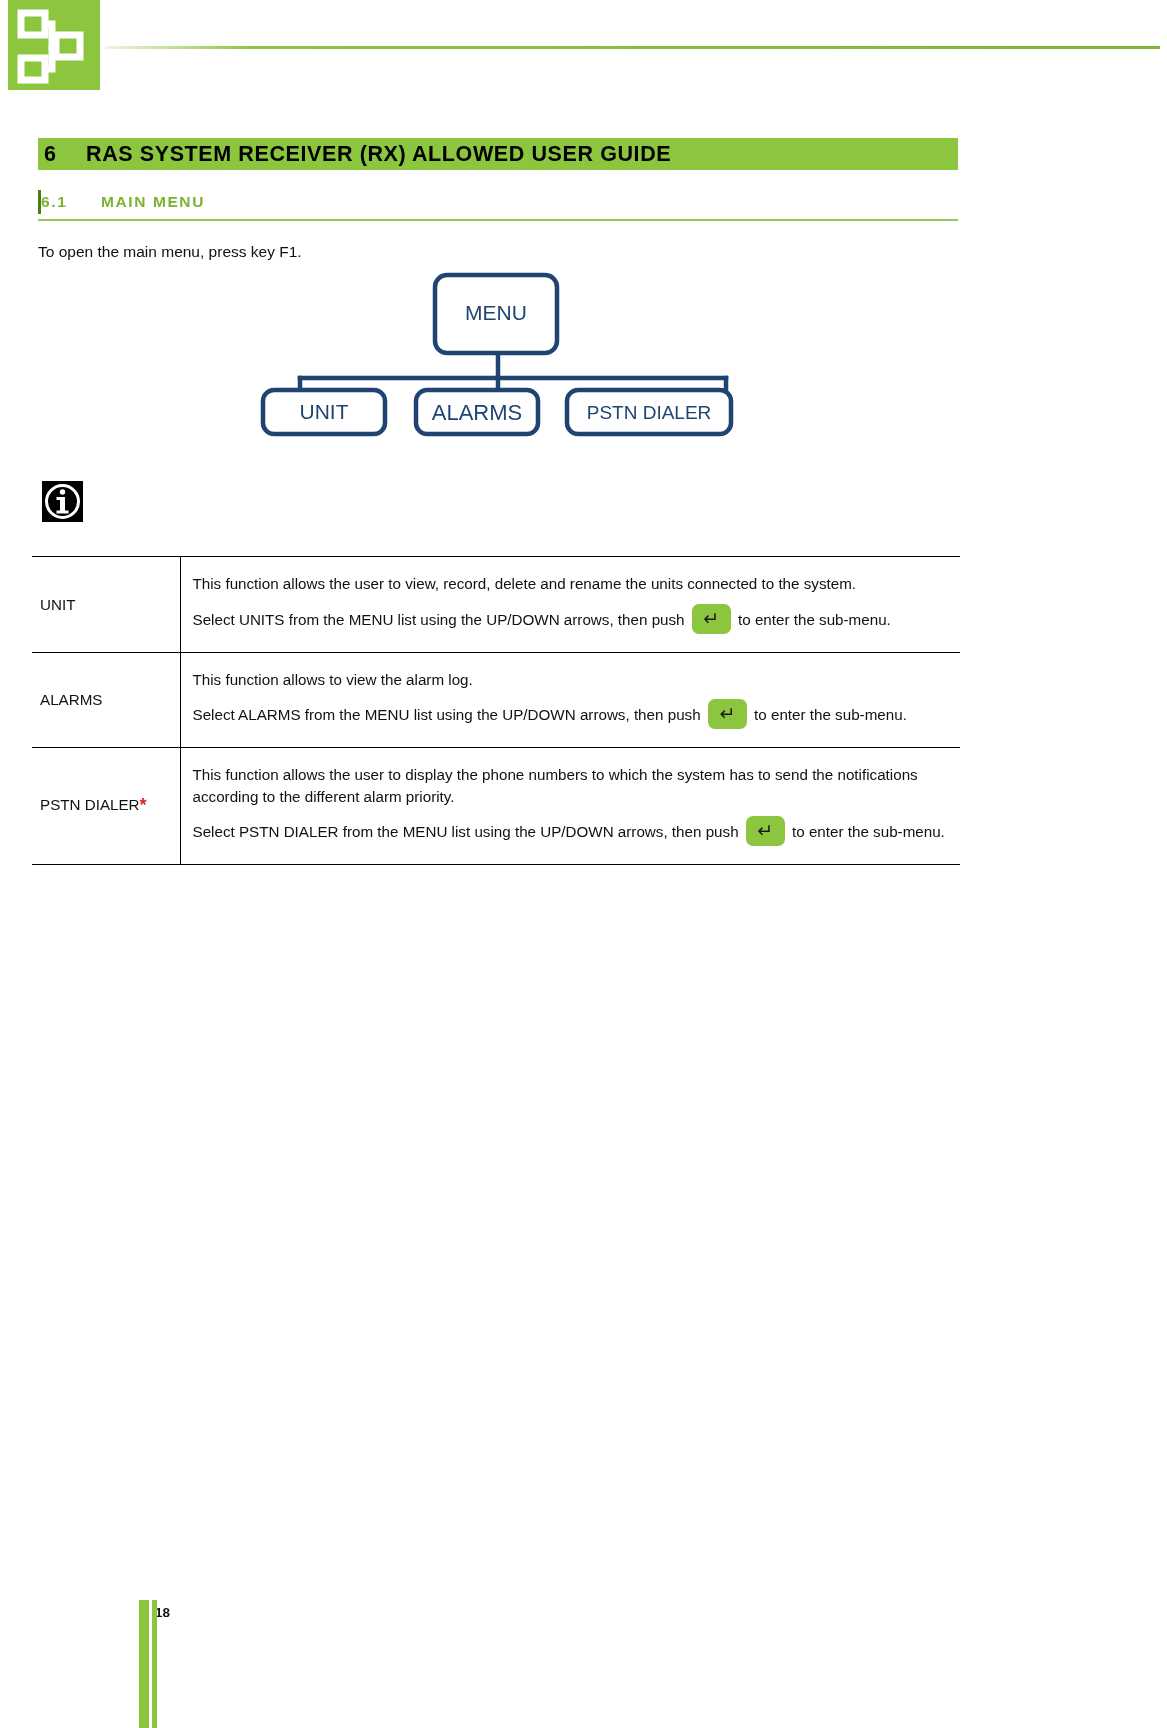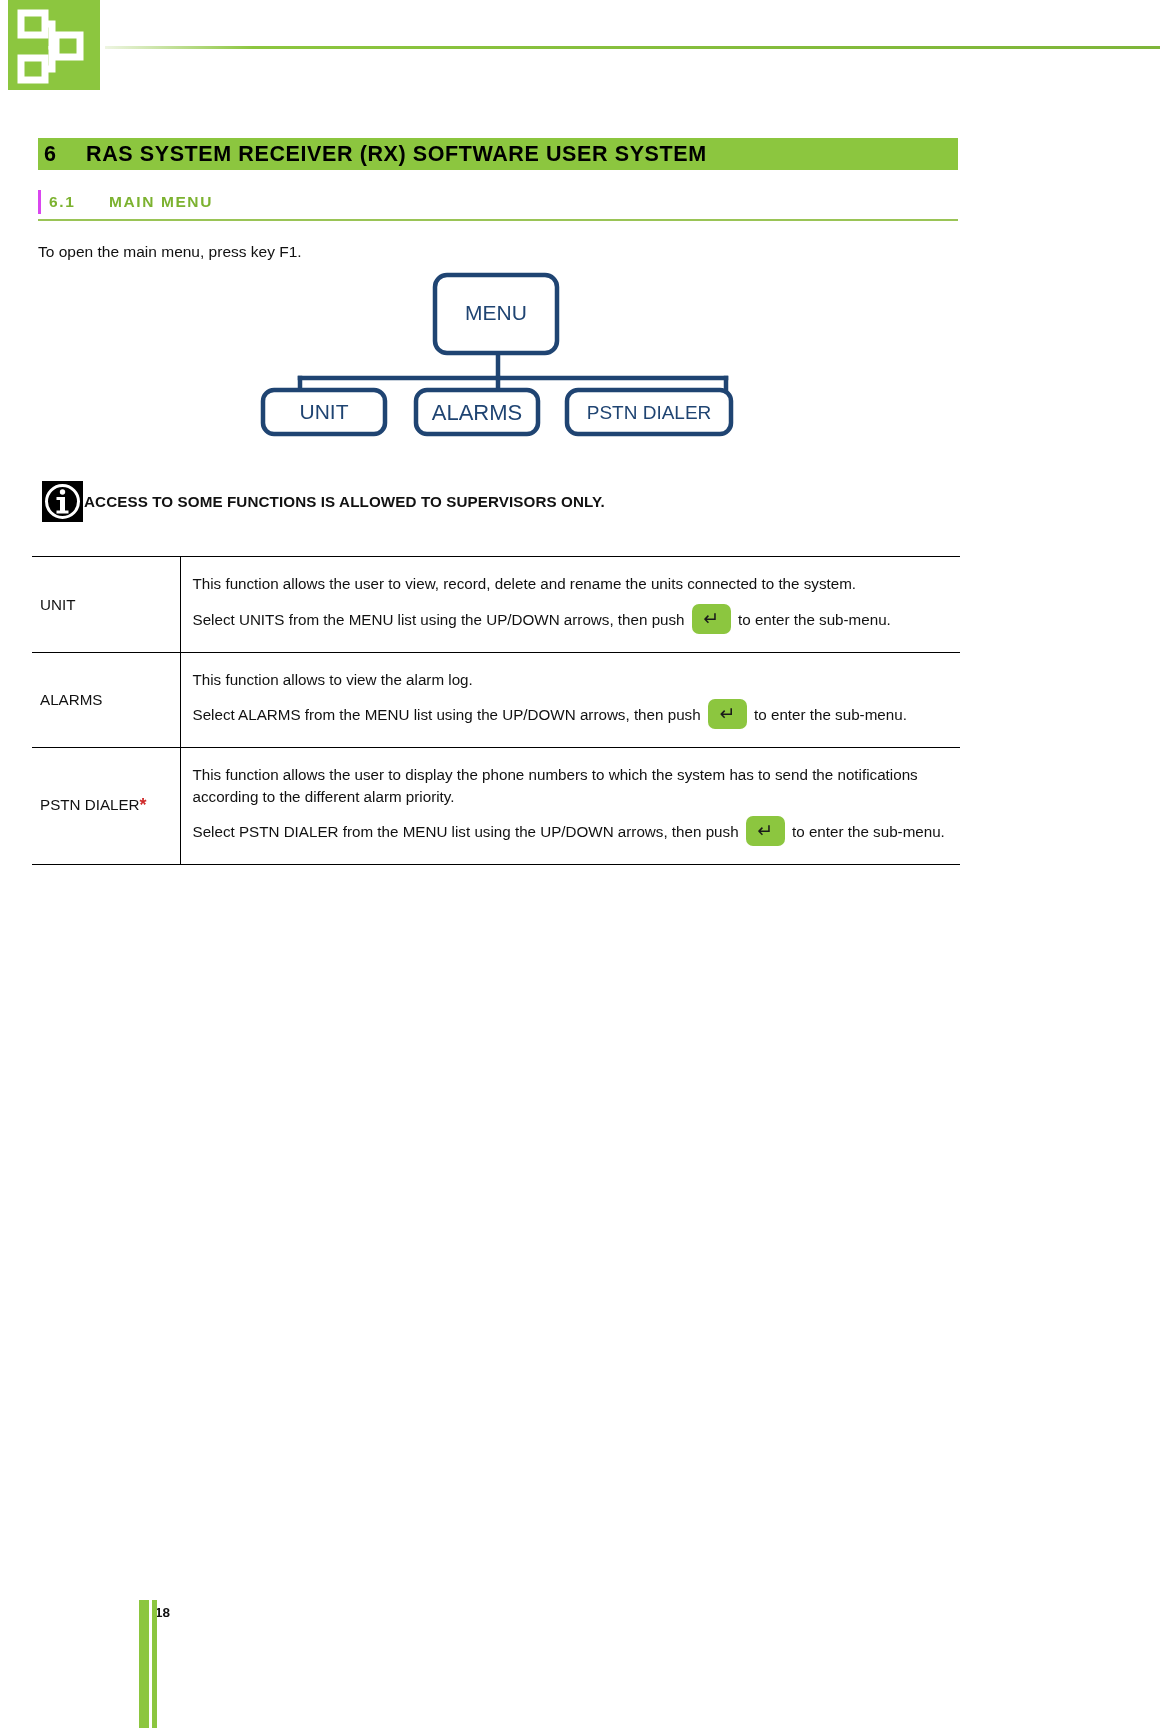--- a/index.html
+++ b/index.html
@@ -52,22 +52,22 @@
   .h1-text { white-space: nowrap; }
 
   .h2-wrap {
     position: absolute;
     left: 38px; top: 190px;
     width: 920px;
   }
   .h2-row {
     display: flex;
     align-items: center;
-    border-left: 3px solid #d946ef;
-    padding-left: 8px;
+    border-left: 3px solid #4d7c0f;
+    padding-left: 0;
     height: 24px;
     color: #7cb230;
     font-weight: bold;
     font-size: 15.5px;
     letter-spacing: 1.6px;
   }
   .h2-num { width: 60px; }
   .h2-underline {
     margin-top: 5px;
     height: 1.5px;
@@ -204,21 +204,21 @@
       <rect x="13" y="58" width="24" height="22" fill="none" stroke="#ffffff" stroke-width="7"></rect>
       <path d="M37 24 L44 24 L44 46 L48 46" fill="none" stroke="#ffffff" stroke-width="7"></path>
       <path d="M44 46 L44 69 L37 69" fill="none" stroke="#ffffff" stroke-width="7"></path>
     </svg>
   </div>
   <div class="header-rule"></div>
 </div>
 
 <div class="h1-band">
   <span class="h1-num">6</span>
-  <span class="h1-text">RAS SYSTEM RECEIVER (RX) SOFTWARE USER SYSTEM</span>
+  <span class="h1-text">RAS SYSTEM RECEIVER (RX) ALLOWED USER GUIDE</span>
 </div>
 
 <div class="h2-wrap">
   <div class="h2-row">
     <span class="h2-num">6.1</span>
     <span>MAIN MENU</span>
   </div>
   <div class="h2-underline"></div>
 </div>
 
@@ -258,21 +258,20 @@
 <div class="info-note">
   <span class="info-icon">
     <svg width="41" height="41" viewBox="0 0 41 41">
       <circle cx="20.5" cy="20.5" r="16" fill="none" stroke="#ffffff" stroke-width="3"></circle>
       <circle cx="20.5" cy="11" r="2.7" fill="#ffffff"></circle>
       <rect x="18" y="16" width="5" height="15" fill="#ffffff"></rect>
       <rect x="14.5" y="29.5" width="12" height="3" fill="#ffffff"></rect>
       <rect x="14.5" y="16" width="7" height="3" fill="#ffffff"></rect>
     </svg>
   </span>
-  <span class="info-note-text">ACCESS TO SOME FUNCTIONS IS ALLOWED TO SUPERVISORS ONLY.</span>
 </div>
 
 <table class="fn-table">
   <tbody id="fn-body">
       <tr>
         <td class="col-label">UNIT</td>
         <td class="col-desc">
           <p>This function allows the user to view, record, delete and rename the units connected to the system.</p>
           <p> Select UNITS from the MENU list using the UP/DOWN arrows, then push <span class="enter-key"><span class="arrow">↵</span></span> to enter the sub-menu.</p>
         </td>

